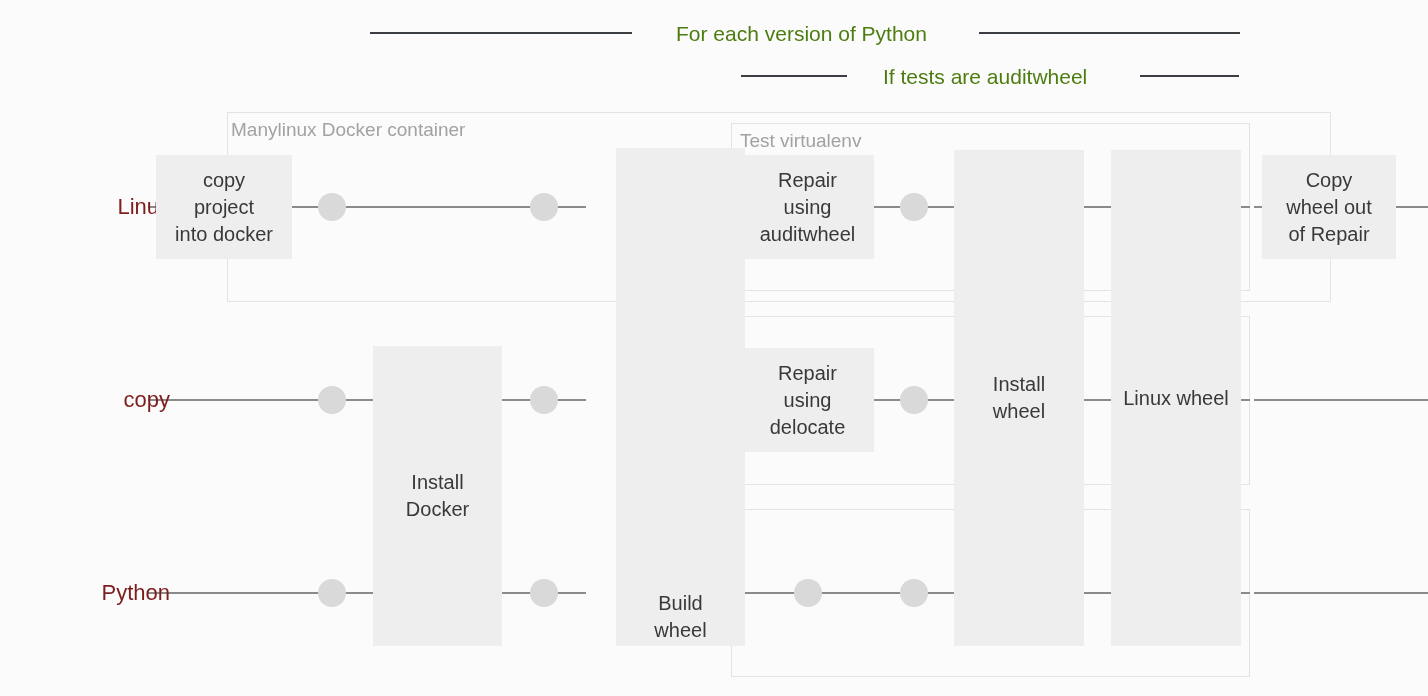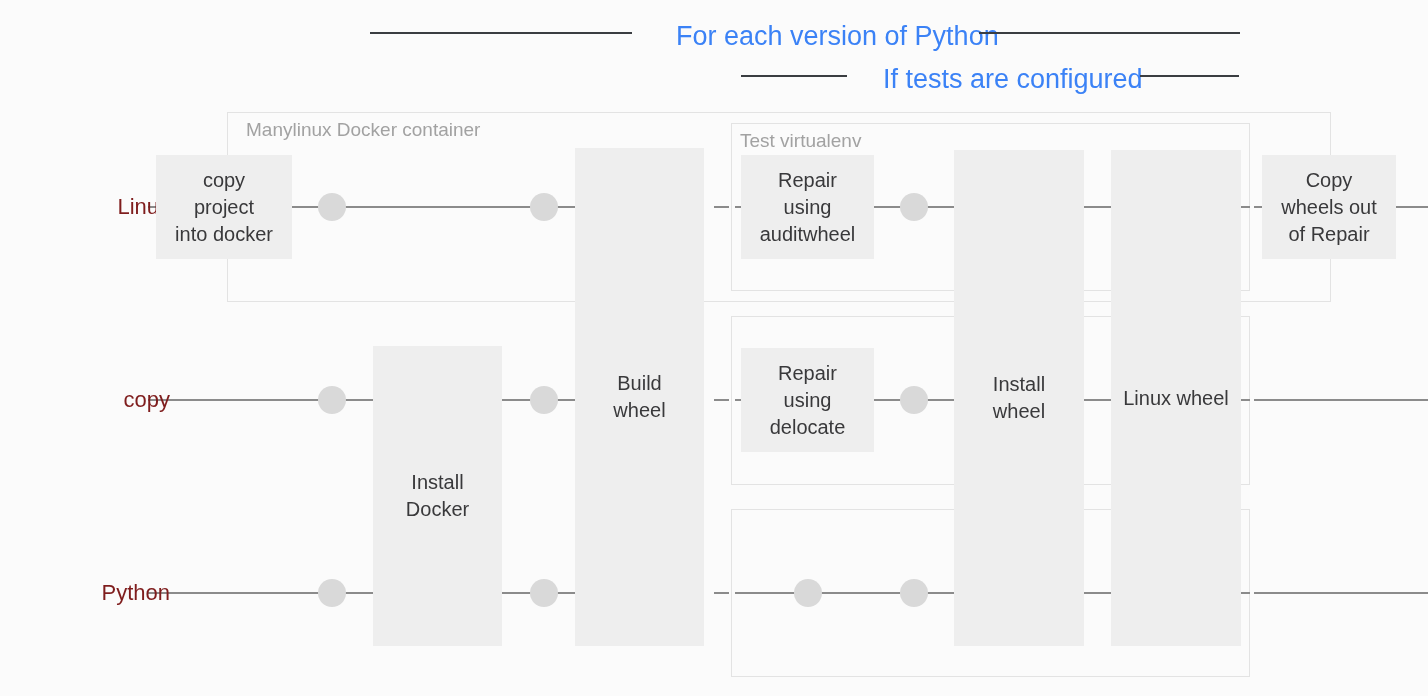--- a/index.html
+++ b/index.html
@@ -18,22 +18,22 @@
   }
   #stage {
     position: absolute;
     left: 0; top: 0;
     width: 1428px;
     height: 696px;
   }
   
   .hdr-label {
     position: absolute;
-    font-size: 27px;
-    color: #3b82f6;
+    font-size: 21px;
+    color: #4d7c0f;
     white-space: nowrap;
     line-height: 1;
   }
   .hdr-rule {
     position: absolute;
     height: 2px;
     background: #3a3d41;
   }
   
   .os-label {
@@ -92,25 +92,25 @@
 </head>
 <body>
 
 <div id="stage">
 
   <div class="hdr-rule" style="left:370px; top:32px; width:262px;"></div>
   <div class="hdr-label" style="left:676px; top:23px;">For each version of Python</div>
   <div class="hdr-rule" style="left:979px; top:32px; width:261px;"></div>
 
   <div class="hdr-rule" style="left:741px; top:75px; width:106px;"></div>
-  <div class="hdr-label" style="left:883px; top:66px;">If tests are configured</div>
+  <div class="hdr-label" style="left:883px; top:66px;">If tests are auditwheel</div>
   <div class="hdr-rule" style="left:1140px; top:75px; width:99px;"></div>
 
   <div class="group" style="left:227px; top:112px; width:1104px; height:190px;"></div>
-  <div class="group-title" style="left:246px; top:120px;">Manylinux Docker container</div>
+  <div class="group-title" style="left:231px; top:120px;">Manylinux Docker container</div>
 
   <div class="group" style="left:731px; top:123px; width:519px; height:168px;"></div>
   <div class="group-title" style="left:740px; top:131px;">Test virtualenv</div>
 
   <div class="group" style="left:731px; top:316px; width:519px; height:169px;"></div>
 
   <div class="group" style="left:731px; top:509px; width:519px; height:168px;"></div>
 
   <div class="rail" style="left:148px;  top:206px; width:20px;"></div>
   <div class="rail" style="left:292px;  top:206px; width:252px;"></div>
@@ -173,21 +173,21 @@
     </div>
   </div>
 
   <div class="step" style="left:373px; top:346px; width:129px; height:300px;">
     <div>
       <span>Install</span>
       <span>Docker</span>
     </div>
   </div>
 
-  <div class="step" style="left:575px; top:148px; width:129px; height:498px;">
+  <div class="step" style="left:616px; top:148px; width:129px; height:498px;align-items:flex-end;">
     <div>
       <span>Build</span>
       <span>wheel</span>
     </div>
   </div>
 
   <div class="step" style="left:741px; top:155px; width:133px; height:104px;">
     <div>
       <span>Repair</span>
       <span>using</span>
@@ -212,18 +212,18 @@
 
   <div class="step" style="left:1111px; top:150px; width:130px; height:496px;">
     <div>
       <span>Linux wheel</span>
     </div>
   </div>
 
   <div class="step" style="left:1262px; top:155px; width:134px; height:104px;">
     <div>
       <span>Copy</span>
-      <span>wheels out</span>
+      <span>wheel out</span>
       <span>of Repair</span>
     </div>
   </div>
 
 </div>
 
 </body></html>

